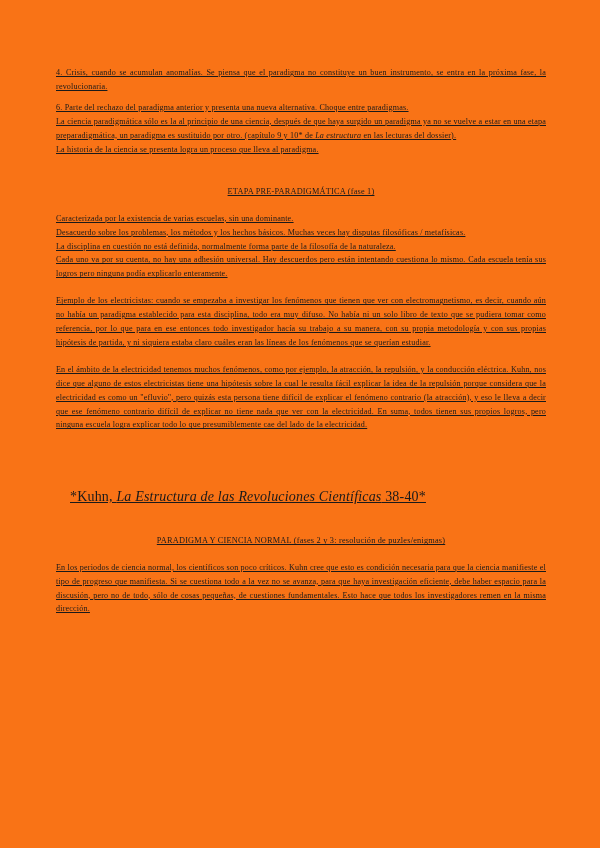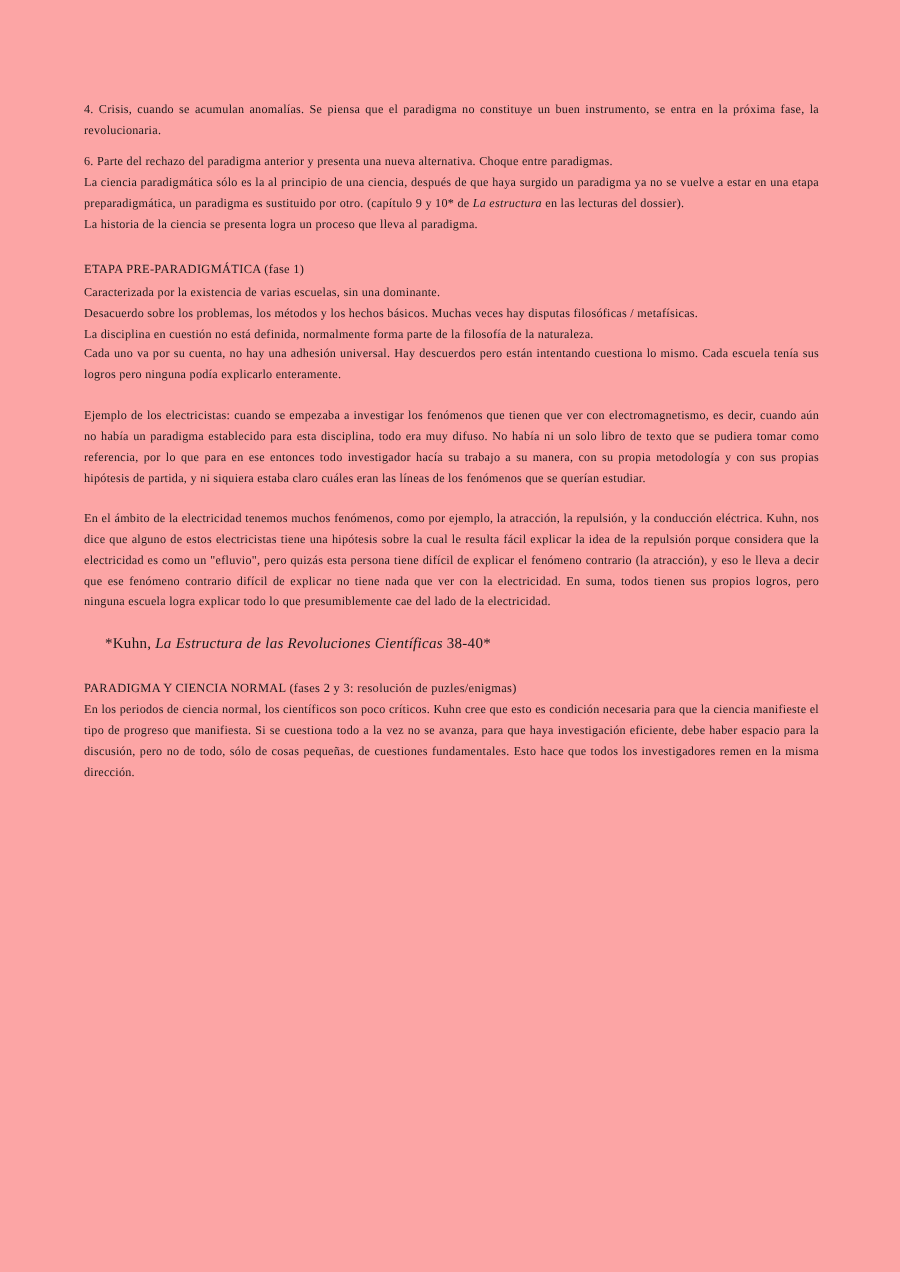--- a/index.html
+++ b/index.html
@@ -13,48 +13,50 @@
     font-family: "Liberation Serif", serif;
     color: #1a1a1a;
     overflow: hidden;
   }
   .page {
     position: relative;
     width: 600px;
     height: 848px;
     box-sizing: border-box;
     padding: 66px 54px 0 56px;
-    background: #fca5a5;
+    background: #f97316;
+    text-decoration: underline;
   }
   .doc-body {
     font-size: 8.1px;
     line-height: 1.72;
     text-align: justify;
     letter-spacing: 0.18px;
   }
   p {
     margin: 0 0 0 0;
   }
   .para {
     margin-bottom: 0px;
   }
   .gap-sm { height: 7px; }
   .gap-md { height: 13px; }
   .gap-lg { height: 17px; }
   .heading {
     font-size: 8.3px;
     letter-spacing: 0.2px;
-    margin: 0;
-    text-align: left;
+    margin: 12px;
+    text-align: center;
   }
   .italic { font-style: italic; }
   .cite {
-    font-size: 10px;
+    font-size: 14px;
     letter-spacing: 0.18px;
     padding-left: 14px;
+    margin-top: 40px;
   }
 </style>
 </head>
 <body>
 
 <div class="page">
   <div class="doc-body">
 
     <p class="para">4. Crisis, cuando se acumulan anomalías. Se piensa que el paradigma no constituye un buen instrumento, se entra en la próxima fase, la revolucionaria.</p>
 

